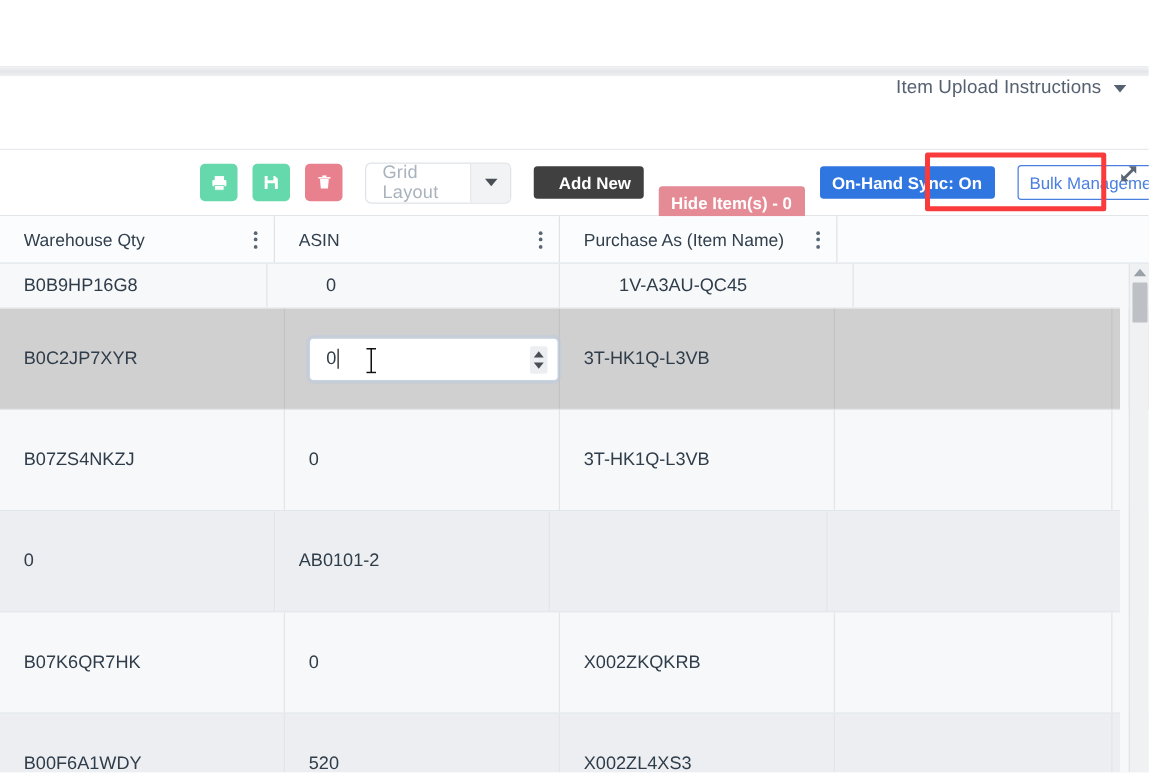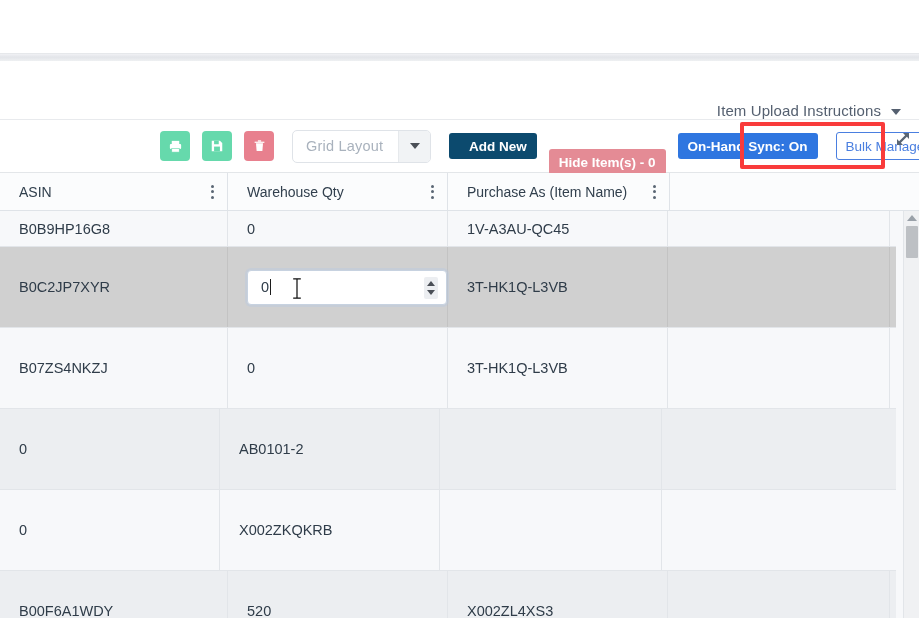--- a/index.html
+++ b/index.html
@@ -19,21 +19,21 @@
   .top-divider {
     position:absolute; left:0; top:53px; width:919px; height:8px;
     background: linear-gradient(to bottom, #f0f1f4 0%, #e3e5e9 45%, #eef0f2 100%);
     border-top:1px solid #e6e8eb;
   }
 
   
   .instructions-bar {
     position:absolute; left:0; top:61px; width:919px; height:58px;
     background:#ffffff;
-    display:flex; align-items:flex-end; justify-content:flex-end;
+    display:flex; align-items:flex-start; justify-content:flex-end;
     padding-right:18px;
   }
   .instructions-link {
     display:flex; align-items:center; gap:10px;
     color:#556070; font-size:15px; letter-spacing:.1px;
     cursor:pointer;
   }
   .chev-down {
     width:0;height:0;border-left:5px solid transparent;border-right:5px solid transparent;
     border-top:6px solid #556070; margin-top:2px;
@@ -50,21 +50,21 @@
   .icon-btn {
     width:30px;height:30px;border:none;border-radius:4px;
     display:flex;align-items:center;justify-content:center;cursor:pointer;
   }
   .icon-btn.green { background:#66d9ac; }
   .icon-btn.red   { background:#e8808e; }
   .gap-sm { width:12px; }
   .gap-md { width:18px; }
 
   .grid-select {
-    display:flex; align-items:center; width:139px; height:33px;
+    display:flex; align-items:center; width:117px; height:33px;
     border:1px solid #dfe3e8; border-radius:5px; background:#fff; cursor:pointer;
     overflow:hidden;
   }
   .grid-select .label {
     flex:1; padding-left:13px; color:#a9b2bd; font-size:14.5px; letter-spacing:.2px;
   }
   .grid-select .arrow-box {
     width:32px; height:31px; background:#f1f3f5; border-left:1px solid #e6e9ec;
     display:flex;align-items:center;justify-content:center;
   }
@@ -72,21 +72,21 @@
     width:0;height:0;border-left:5px solid transparent;border-right:5px solid transparent;
     border-top:6px solid #4a4f56; display:block;
   }
 
   .pill {
     height:26px; border:none; border-radius:3px; color:#fff;
     font-size:13.5px; font-weight:bold; padding:0 10px; cursor:pointer;
     display:flex; align-items:center; white-space:nowrap;
     font-family:"Liberation Sans", sans-serif;
   }
-  .pill.add   { background:#0c4a6e;padding-left:20px; }
+  .pill.add   { background:#404040;padding-left:20px; }
   .pill.hide  { background:#e48b95;margin-top:32px; }
   .pill.sync  { background:#2f76e0; }
 
   .bulk-btn {
     height:28px; background:#ffffff; border:1px solid #4a7fe0; border-radius:3px;
     color:#4a7fe0; font-size:13.5px; padding:0 9px; cursor:pointer;
     display:flex; align-items:center; gap:6px; white-space:nowrap;
     font-family:"Liberation Sans", sans-serif;
   }
 
@@ -120,21 +120,21 @@
   .c0 { width:228px; }
   .c1 { width:220px; }
   .c2 { width:220px; }
   .c3 { width:222px; }
 
   .grid-body { position:relative; height:407px; overflow:hidden; }
   .row { display:flex; height:81px; border-bottom:1px solid #e2e5e9; }
   .row.odd  { background:#f7f8fa; }
   .row.even { background:#eceef1; }
   .row.sel  { background:#d0d0d0; }
-  .row.first { height:36px; }
+  .row.first { height:36px;gap:28px; }
   .cell {
     display:flex; align-items:center; padding-left:19px;
     border-right:1px solid #e2e5e9;
     color:#2f3c49; font-size:14.5px;
   }
   .row.sel .cell { border-right-color:#c3c3c3; }
 
   
   .num-editor {
     position:relative; width:201px; height:35px; background:#fff;
@@ -247,30 +247,30 @@
 
   <div class="annot"></div>
 
   <svg class="expand-icon" viewBox="0 0 24 24">
     <path d="M21 3h-9l3.2 3.2-9 9L3 12v9h9l-3.2-3.2 9-9L21 12z" fill="#5a6674"></path>
   </svg>
 
   <div class="grid-wrap">
 
     <div class="grid-header">
+      <div class="hcell c1">
+        <span class="htext">Warehouse Qty</span>
+        <span class="kebab">
+            <span></span>
+            <span></span>
+            <span></span>
+          </span>
+      </div>
       <div class="hcell c0">
         <span class="htext">ASIN</span>
-        <span class="kebab">
-            <span></span>
-            <span></span>
-            <span></span>
-          </span>
-      </div>
-      <div class="hcell c1">
-        <span class="htext">Warehouse Qty</span>
         <span class="kebab">
             <span></span>
             <span></span>
             <span></span>
           </span>
       </div>
       <div class="hcell c3">
         <span class="htext">Purchase As (Item Name)</span>
         <span class="kebab">
             <span></span>
@@ -315,20 +315,21 @@
         <div class="cell c3"></div>
       </div>
 
       <div class="row even">
         <div class="cell c1">0</div>
         <div class="cell c2">AB0101-2</div>
         <div class="cell c3"></div>
       </div>
 
       <div class="row odd">
+        <div class="cell c0">B07K6QR7HK</div>
         <div class="cell c1">0</div>
         <div class="cell c2">X002ZKQKRB</div>
         <div class="cell c3"></div>
       </div>
 
       <div class="row even">
         <div class="cell c0">B00F6A1WDY</div>
         <div class="cell c1">520</div>
         <div class="cell c2">X002ZL4XS3</div>
         <div class="cell c3"></div>

